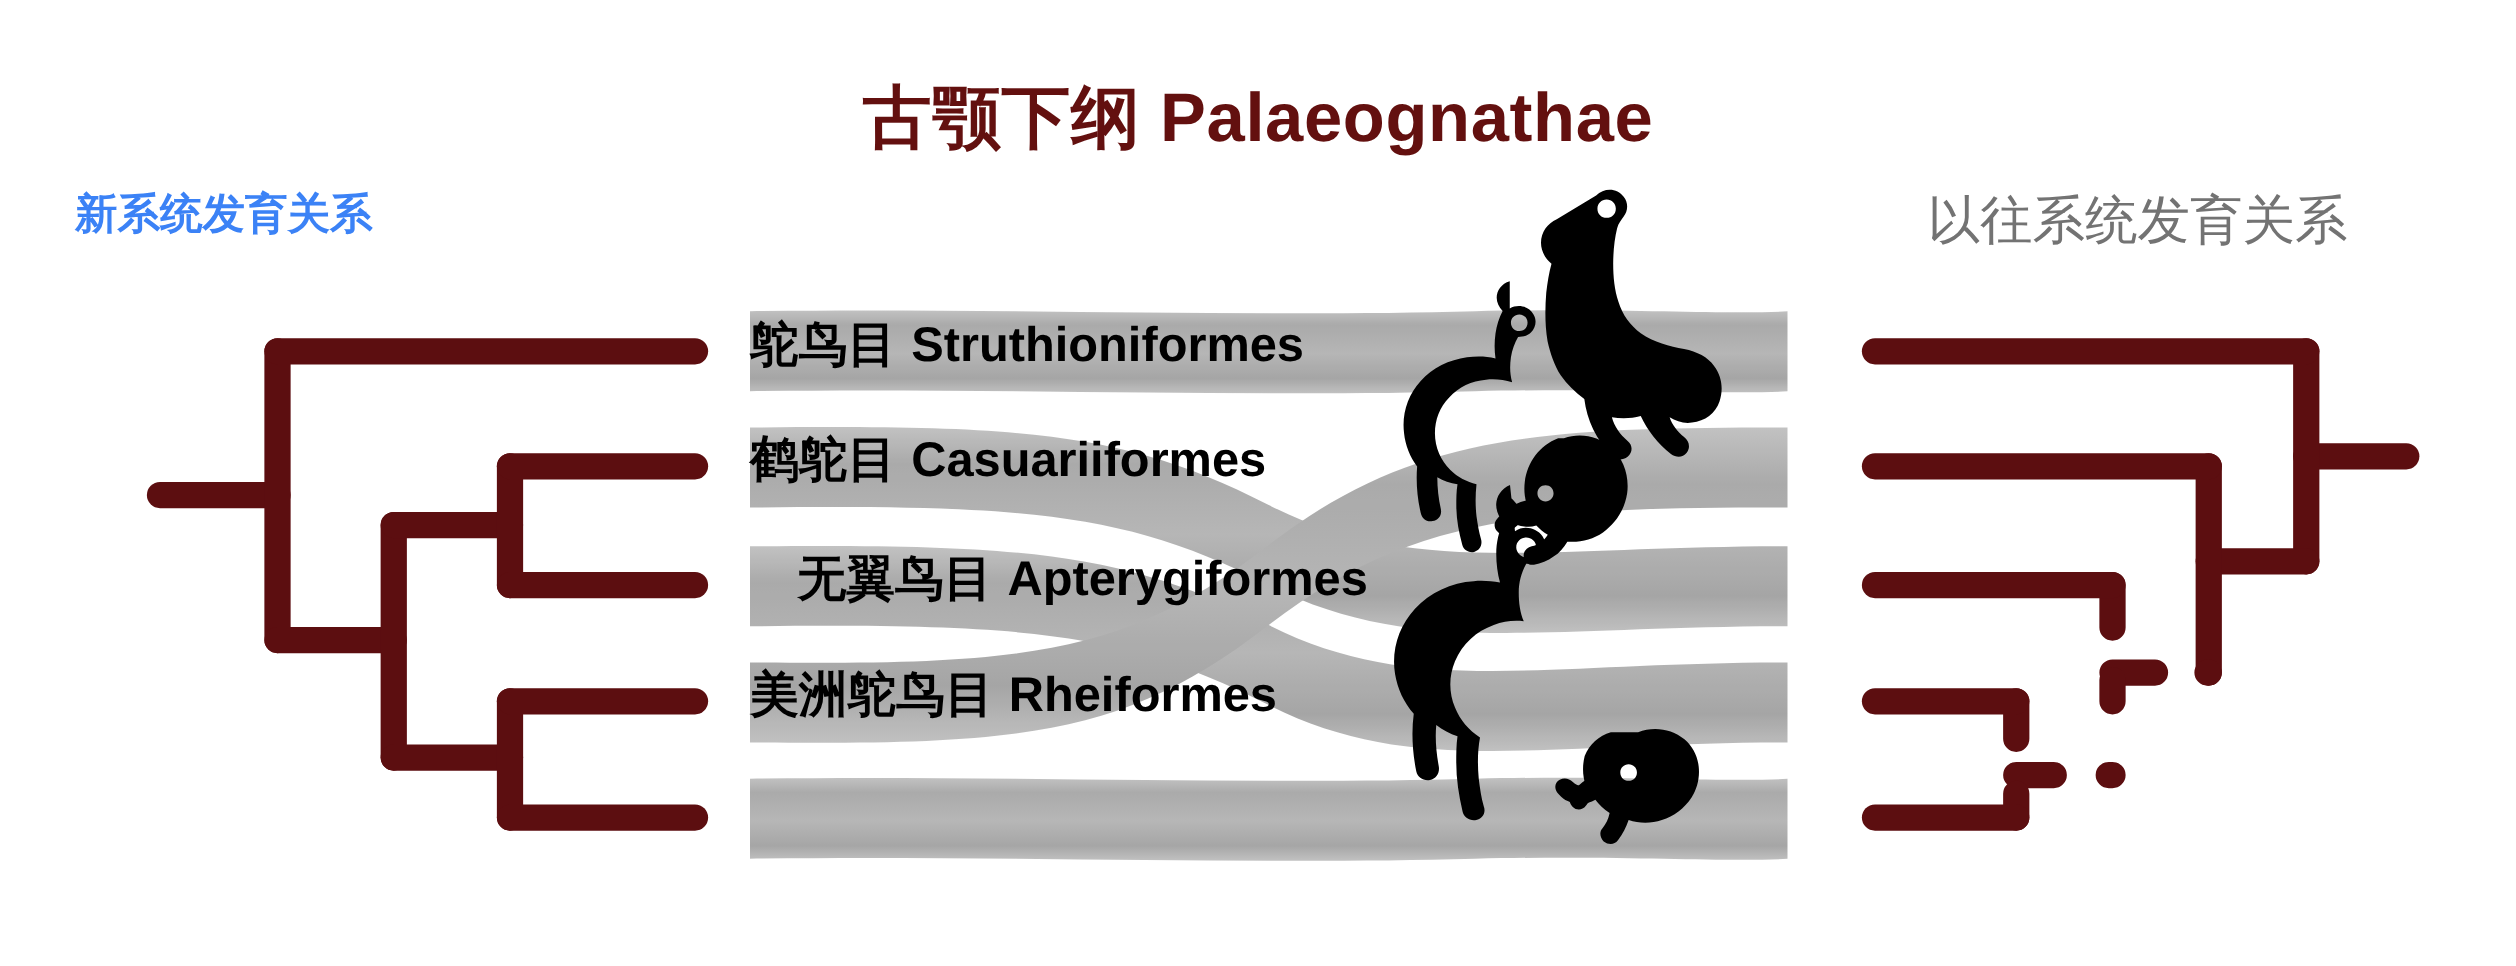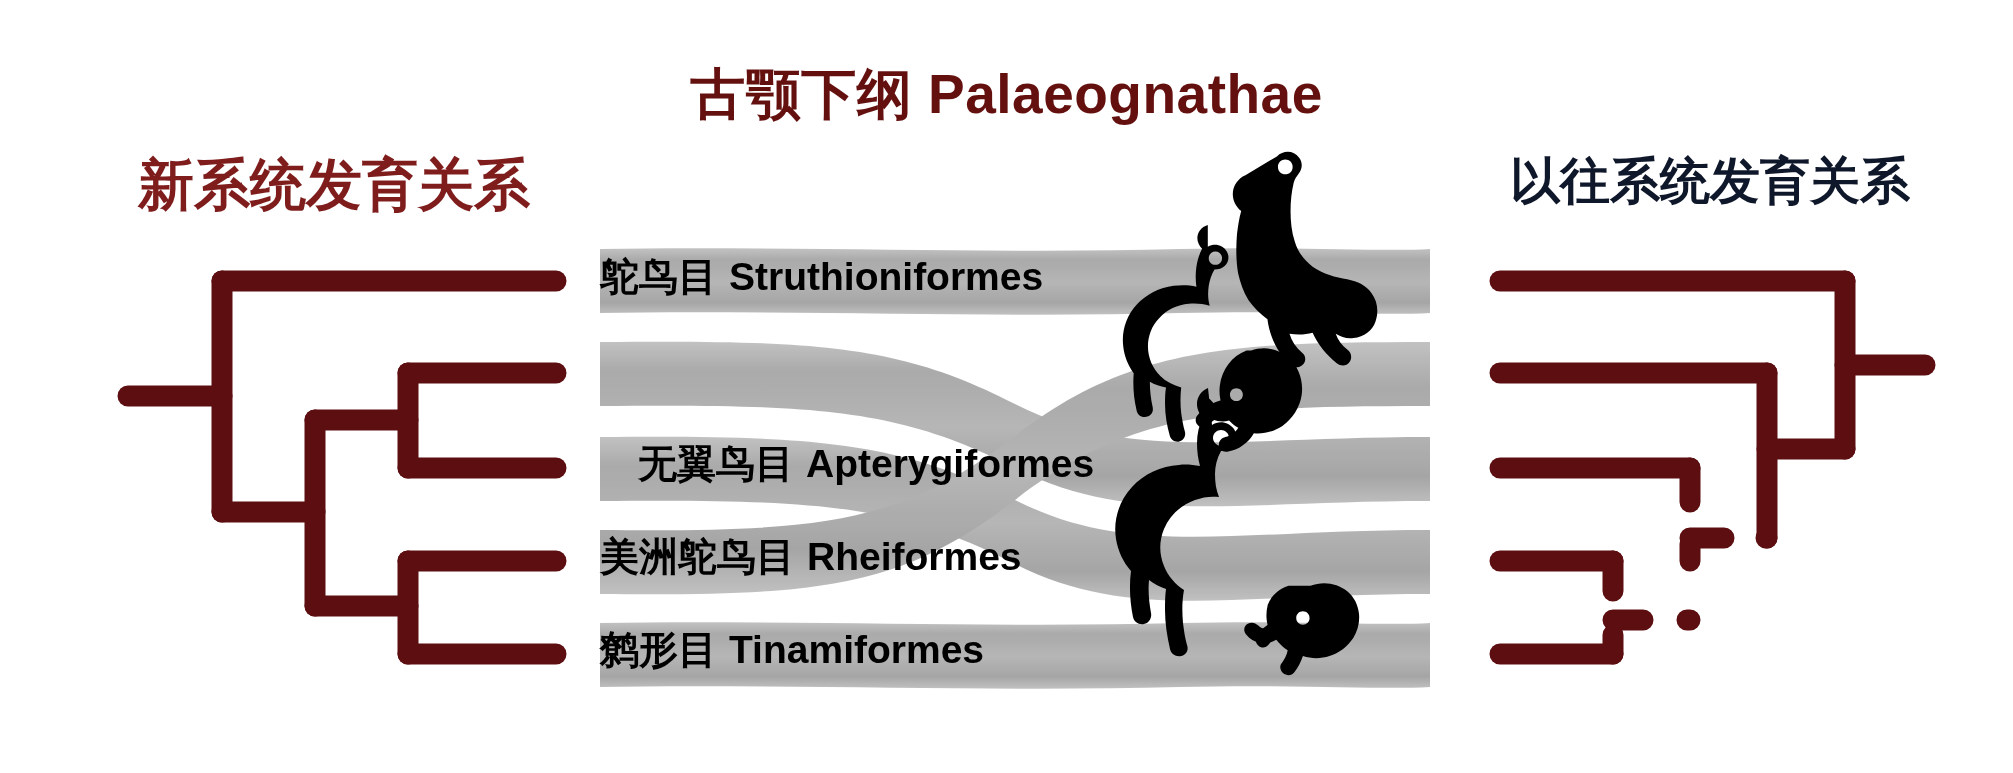--- a/index.html
+++ b/index.html
@@ -13,26 +13,26 @@
   #svgroot{position:absolute;left:0;top:0;width:2013px;height:773px;}
 
   .txt{position:absolute;white-space:nowrap;}
 
   #title{
     left:0;top:58px;width:2013px;text-align:center;
     font-size:55px;font-weight:bold;color:#63100f;
     letter-spacing:0.5px;
   }
   #label-left{
-    left:60px;top:148px;width:470px;text-align:right;
-    font-size:56px;font-weight:bold;color:#7f1d1d;
+    left:60px;top:148px;width:470px;text-align:left;
+    font-size:34px;font-weight:bold;color:#3b82f6;
   }
   #label-right{
     left:1460px;top:148px;width:500px;text-align:center;
-    font-size:50px;font-weight:bold;color:#0f172a;
+    font-size:42px;font-weight:normal;color:#737373;
   }
 
   .taxon{
     position:absolute;left:600px;
     font-size:39px;font-weight:bold;color:#000000;
     white-space:nowrap;line-height:1;
   }
   .taxon .cn{letter-spacing:0px;}
   .taxon .sci{padding-left:12px;}
 </style>
@@ -196,23 +196,23 @@
 
   <div class="txt" id="title">古颚下纲 Palaeognathae</div>
 
   <div class="txt" id="label-left">新系统发育关系</div>
 
   <div class="txt" id="label-right">以往系统发育关系</div>
 
   <div class="taxon" id="tx0" style="top: 257px;">
     <span class="cn">鸵鸟目</span><span class="sci">Struthioniformes</span>
   </div>
+  <div class="taxon" id="tx1" style="top: 349px;">
+    <span class="cn">鹤鸵目</span><span class="sci">Casuariiformes</span>
+  </div>
   <div class="taxon" id="tx2" style="top: 444px; padding-left: 38px;">
     <span class="cn">无翼鸟目</span><span class="sci">Apterygiformes</span>
   </div>
   <div class="taxon" id="tx3" style="top: 537px;">
     <span class="cn">美洲鸵鸟目</span><span class="sci">Rheiformes</span>
   </div>
-  <div class="taxon" id="tx4" style="top: 630px;">
-    <span class="cn">鹩形目</span><span class="sci">Tinamiformes</span>
-  </div>
 
 </div>
 
 </body></html>

